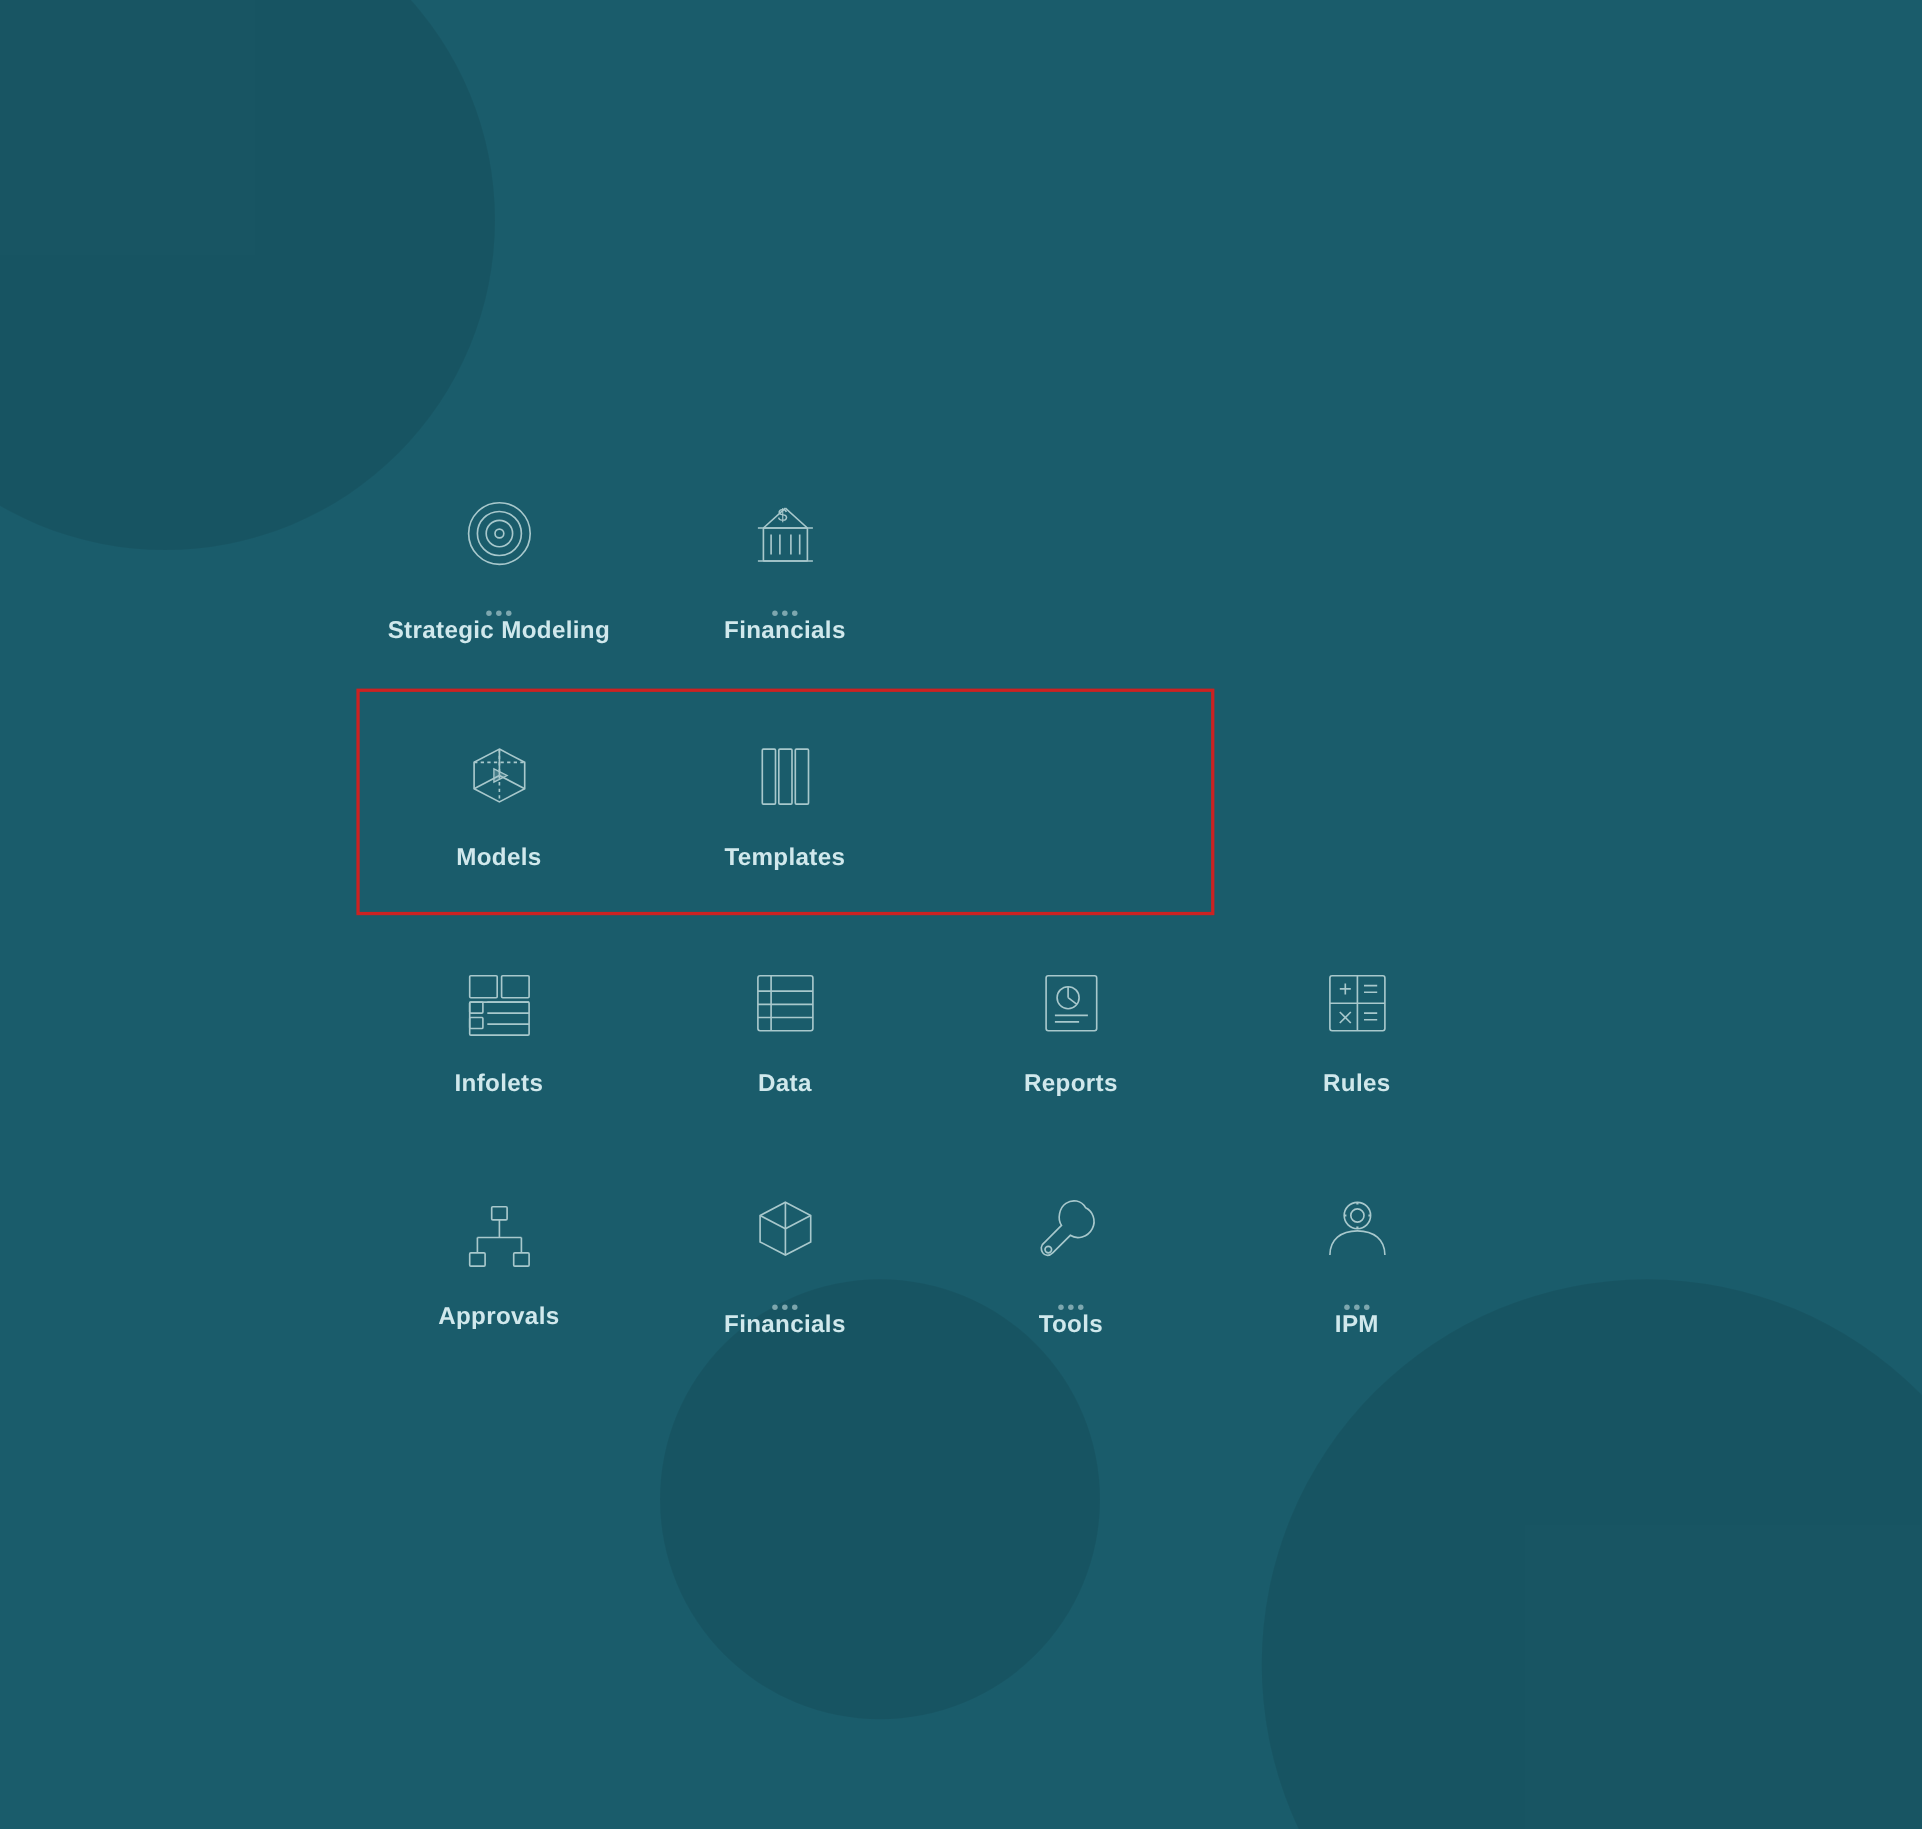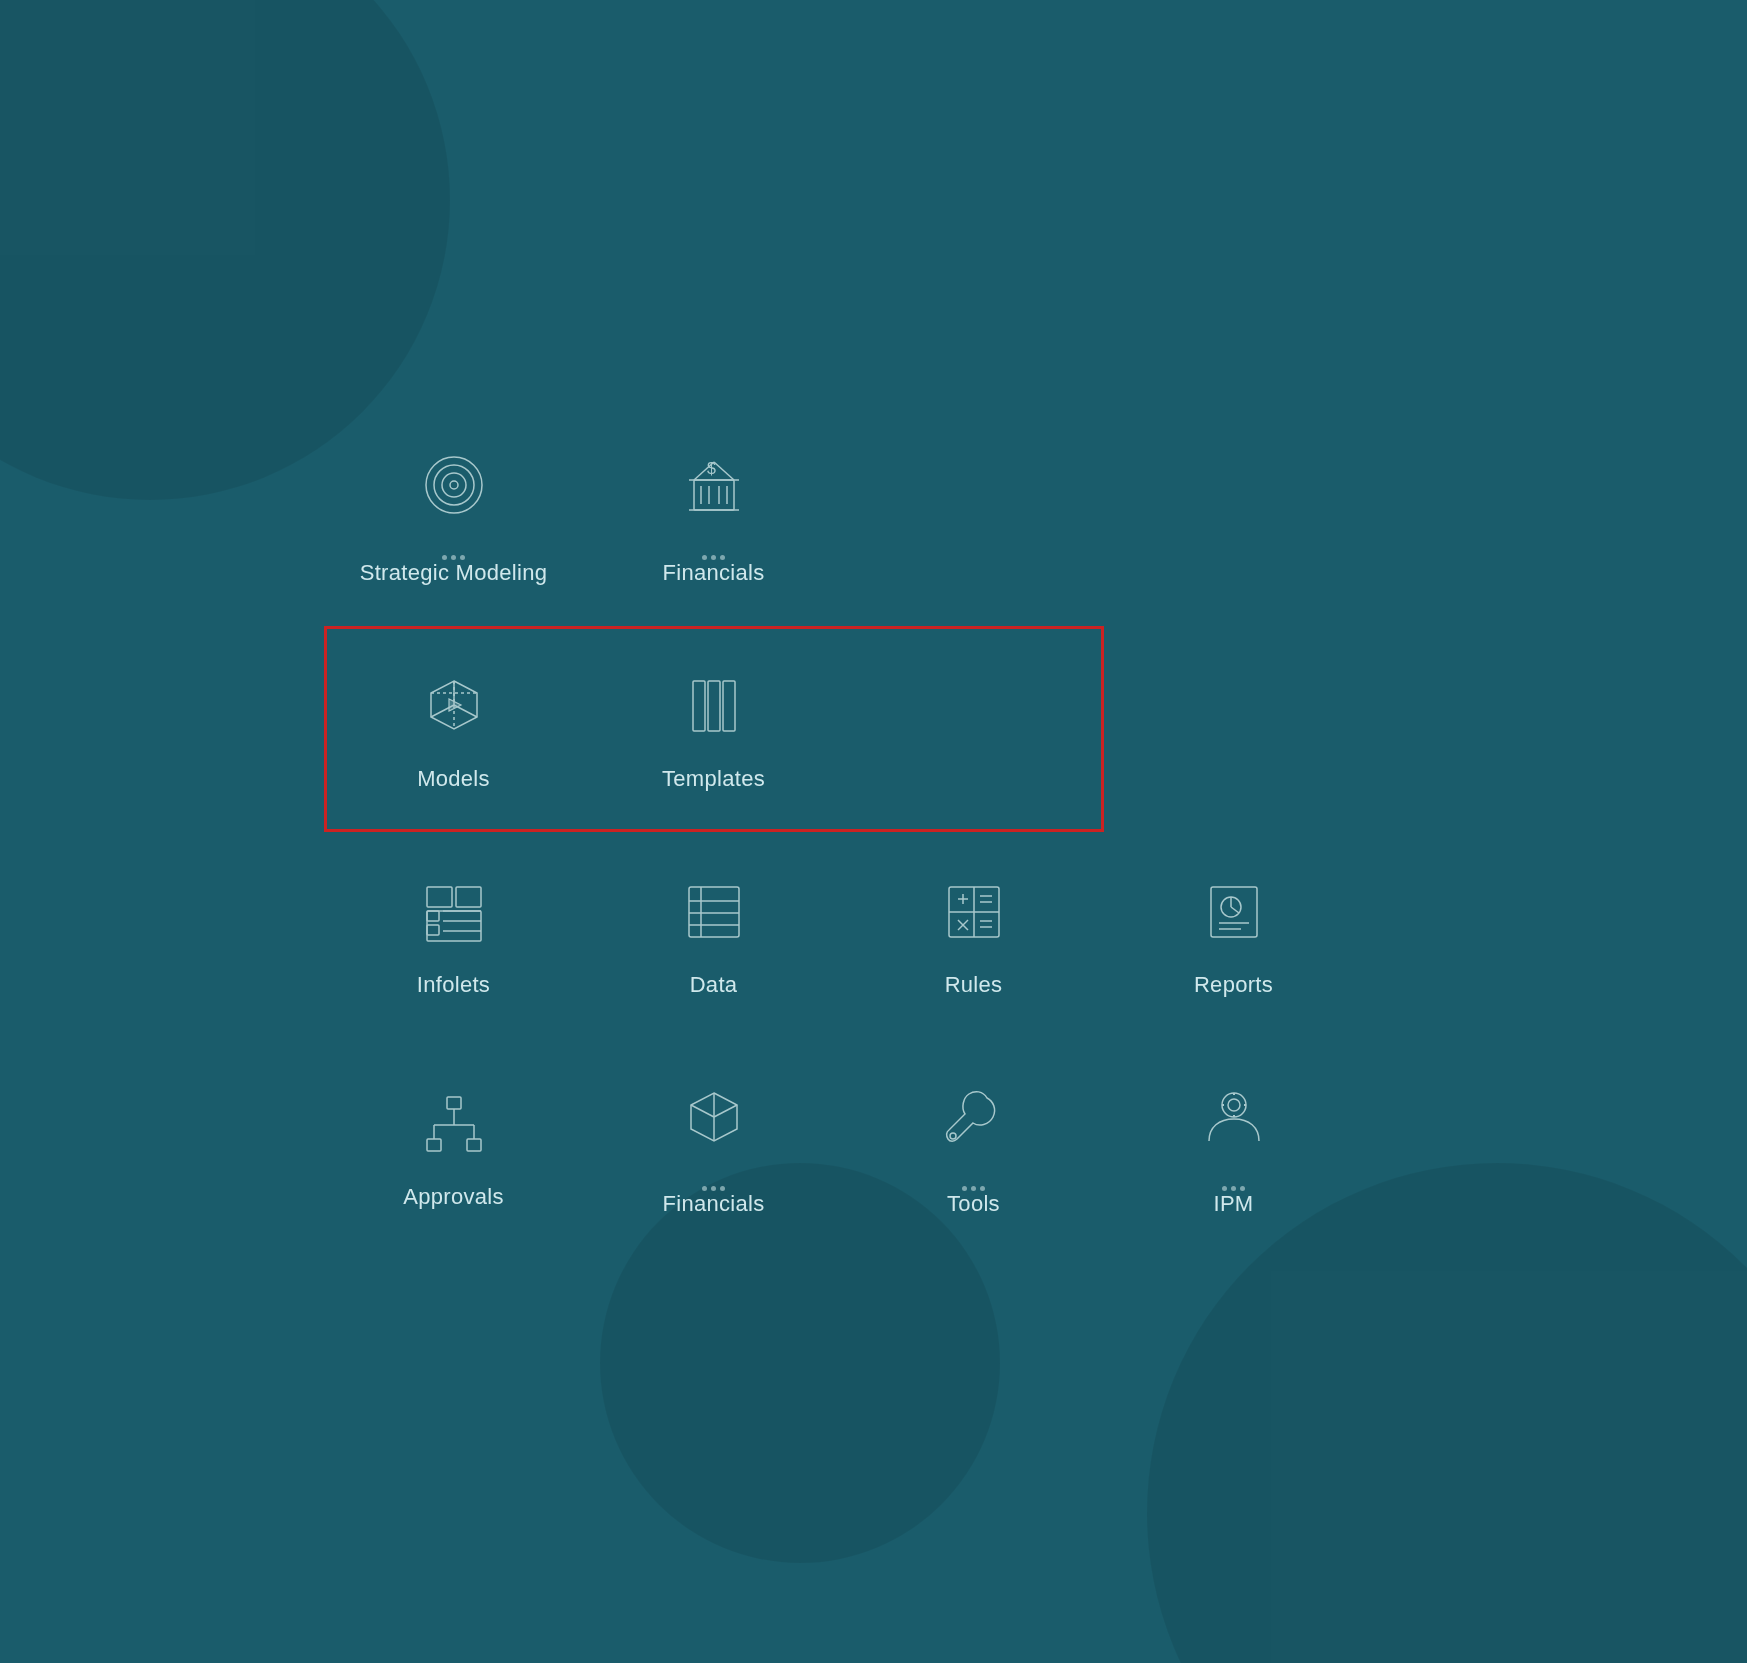--- a/index.html
+++ b/index.html
@@ -77,21 +77,21 @@
       width: 70px;
       height: 70px;
       stroke: #a8c8cc;
       fill: none;
       stroke-width: 1.5;
     }
 
     .item-label {
       color: #d0e8ec;
       font-size: 22px;
-      font-weight: 400;
+      font-weight: 700;
       text-align: right;
       letter-spacing: 0.3px;
     }
 
     
     .dots {
       display: flex;
       gap: 4px;
       margin-top: 8px;
     }
@@ -226,52 +226,52 @@
           <line x1="10" y1="48" x2="60" y2="48" stroke-width="1.5"></line>
           <line x1="22" y1="10" x2="22" y2="60" stroke-width="1.5"></line>
         </svg>
       </div>
       <span class="item-label">Data</span>
     </div>
 
     <div class="grid-item">
       <div class="icon-container">
         <svg viewBox="0 0 70 70">
-          <rect x="10" y="10" width="50" height="50" rx="2" stroke-width="1.5"></rect>
-          <line x1="35" y1="10" x2="35" y2="60" stroke-width="1.5"></line>
-          <line x1="10" y1="35" x2="60" y2="35" stroke-width="1.5"></line>
-
-          <line x1="19" y1="22" x2="29" y2="22" stroke-width="1.5"></line>
-          <line x1="24" y1="17" x2="24" y2="27" stroke-width="1.5"></line>
-
-          <line x1="41" y1="19" x2="53" y2="19" stroke-width="1.5"></line>
-          <line x1="41" y1="25" x2="53" y2="25" stroke-width="1.5"></line>
-
-          <line x1="19" y1="43" x2="29" y2="53" stroke-width="1.5"></line>
-          <line x1="29" y1="43" x2="19" y2="53" stroke-width="1.5"></line>
-
-          <line x1="41" y1="44" x2="53" y2="44" stroke-width="1.5"></line>
-          <line x1="41" y1="50" x2="53" y2="50" stroke-width="1.5"></line>
-        </svg>
-      </div>
-      <span class="item-label">Rules</span>
-    </div>
-
-    <div class="grid-item">
-      <div class="icon-container">
-        <svg viewBox="0 0 70 70">
           <rect x="12" y="10" width="46" height="50" rx="2" stroke-width="1.5"></rect>
           <circle cx="32" cy="30" r="10" stroke-width="1.5"></circle>
           <line x1="32" y1="30" x2="32" y2="20" stroke-width="1.5"></line>
           <line x1="32" y1="30" x2="40" y2="36" stroke-width="1.5"></line>
           <line x1="20" y1="46" x2="50" y2="46" stroke-width="1.5"></line>
           <line x1="20" y1="52" x2="42" y2="52" stroke-width="1.5"></line>
         </svg>
       </div>
       <span class="item-label">Reports</span>
+    </div>
+
+    <div class="grid-item">
+      <div class="icon-container">
+        <svg viewBox="0 0 70 70">
+          <rect x="10" y="10" width="50" height="50" rx="2" stroke-width="1.5"></rect>
+          <line x1="35" y1="10" x2="35" y2="60" stroke-width="1.5"></line>
+          <line x1="10" y1="35" x2="60" y2="35" stroke-width="1.5"></line>
+
+          <line x1="19" y1="22" x2="29" y2="22" stroke-width="1.5"></line>
+          <line x1="24" y1="17" x2="24" y2="27" stroke-width="1.5"></line>
+
+          <line x1="41" y1="19" x2="53" y2="19" stroke-width="1.5"></line>
+          <line x1="41" y1="25" x2="53" y2="25" stroke-width="1.5"></line>
+
+          <line x1="19" y1="43" x2="29" y2="53" stroke-width="1.5"></line>
+          <line x1="29" y1="43" x2="19" y2="53" stroke-width="1.5"></line>
+
+          <line x1="41" y1="44" x2="53" y2="44" stroke-width="1.5"></line>
+          <line x1="41" y1="50" x2="53" y2="50" stroke-width="1.5"></line>
+        </svg>
+      </div>
+      <span class="item-label">Rules</span>
     </div>
 
     <div class="grid-item">
       <div class="icon-container">
         <svg viewBox="0 0 70 70">
           <rect x="28" y="8" width="14" height="12" rx="1" stroke-width="1.5"></rect>
           <rect x="8" y="50" width="14" height="12" rx="1" stroke-width="1.5"></rect>
           <rect x="48" y="50" width="14" height="12" rx="1" stroke-width="1.5"></rect>
           <line x1="35" y1="20" x2="35" y2="36" stroke-width="1.5"></line>
           <line x1="15" y1="36" x2="55" y2="36" stroke-width="1.5"></line>

